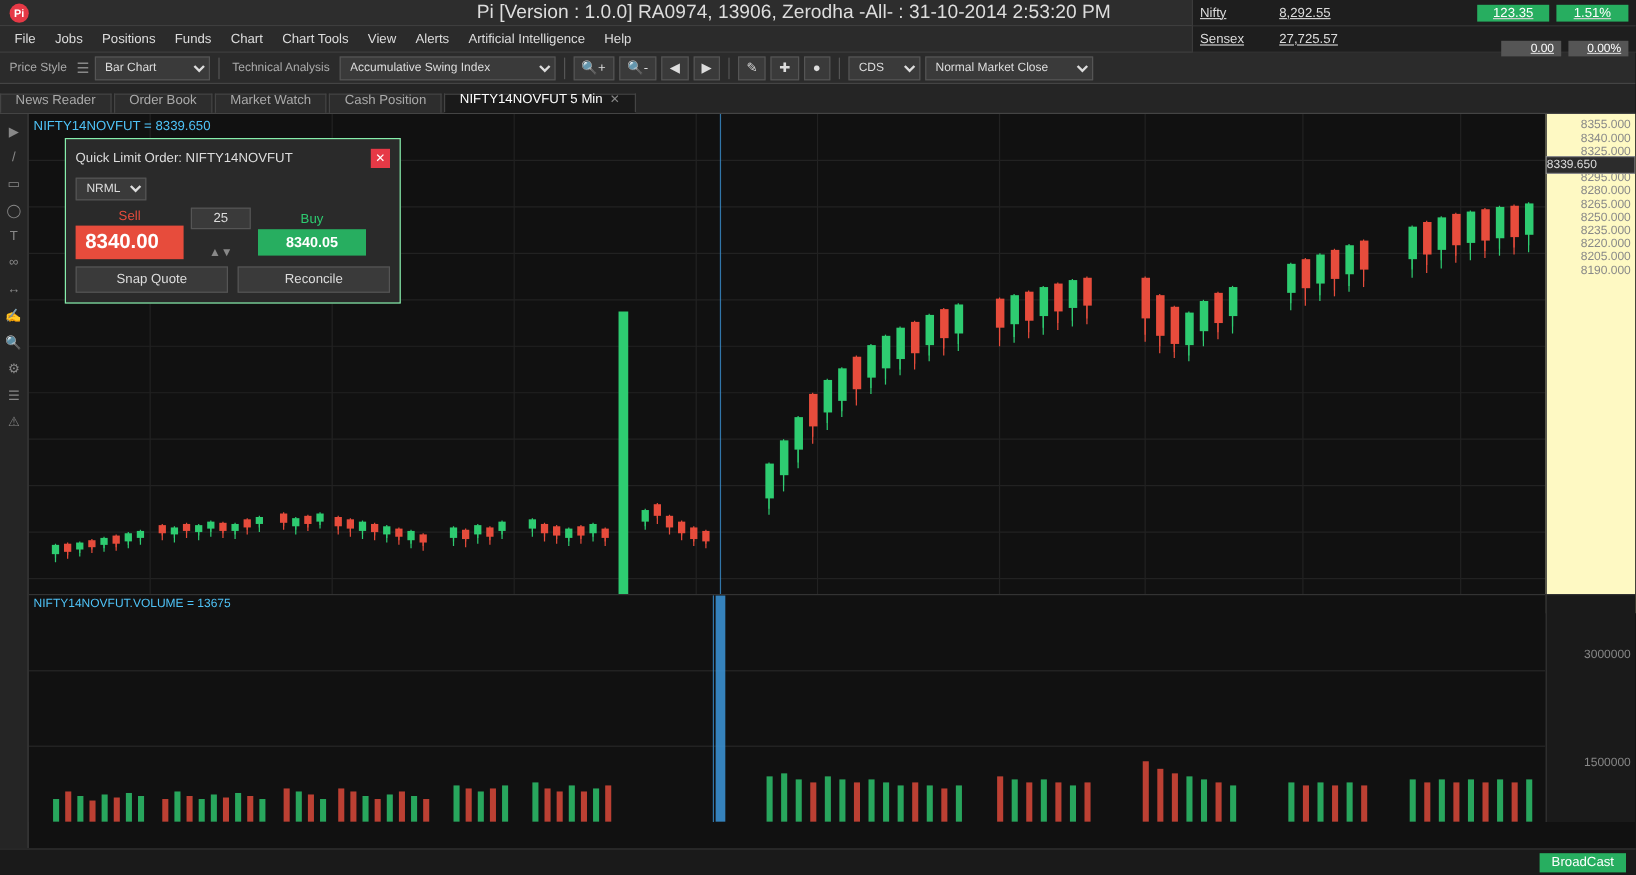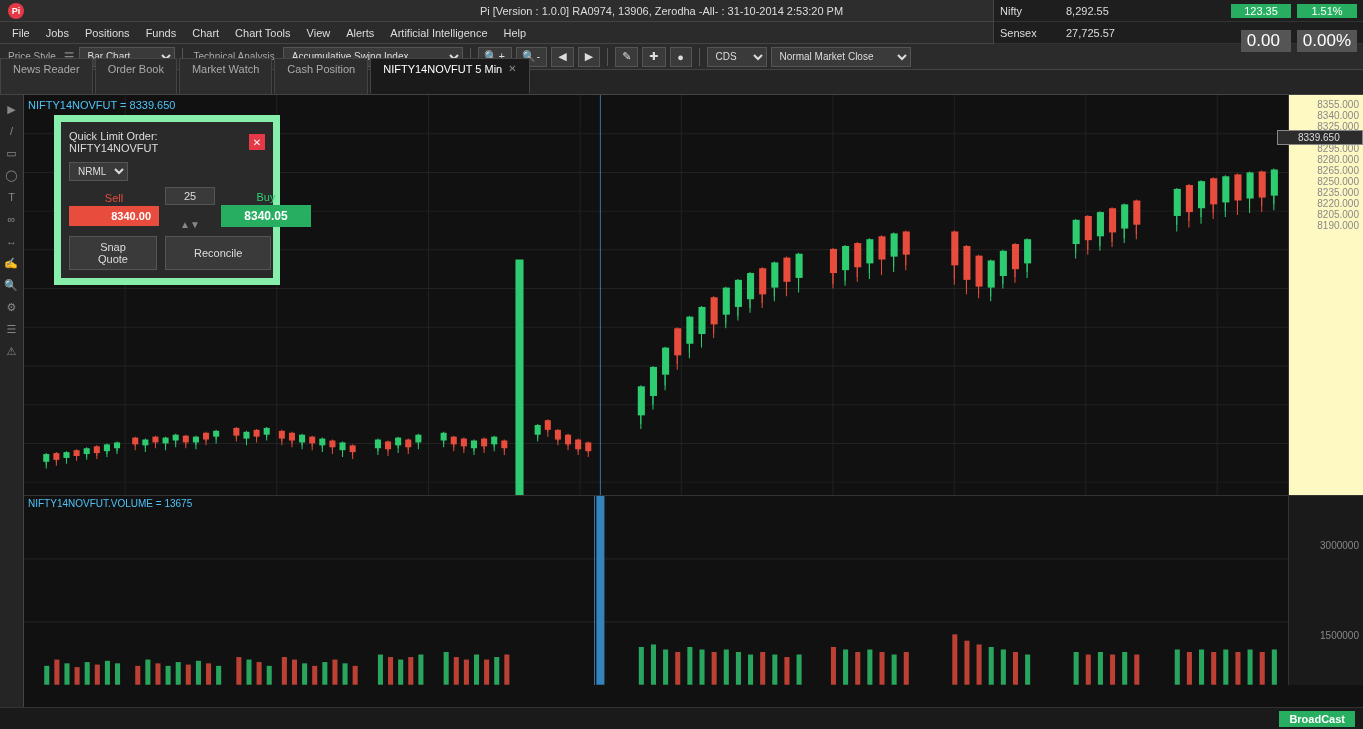--- a/index.html
+++ b/index.html
@@ -15,21 +15,21 @@
       padding: 0 8px;
       border-bottom: 1px solid #444;
     }
     #title-bar .logo {
       width: 16px; height: 16px;
       background: #e63946;
       border-radius: 50%;
       display: flex; align-items: center; justify-content: center;
       color: white; font-size: 9px; font-weight: bold;
     }
-    #title-bar .title { color: #ddd; font-size: 11px; flex: 1; text-align: center; }
+    #title-bar .title { color: #ddd; font-size: 16px; flex: 1; text-align: center; }
     #title-bar .window-controls { display: flex; gap: 4px; }
     #title-bar .win-btn {
       width: 16px; height: 14px; background: #555; border: none; cursor: pointer;
       color: #ccc; font-size: 10px; display: flex; align-items: center; justify-content: center;
     }
     #title-bar .win-btn.close { background: #c0392b; }
 
     
     #menu-bar {
       background: #2b2b2b;
@@ -74,54 +74,55 @@
     #index-strip {
       position: absolute;
       top: 0;
       right: 0;
       width: 370px;
       height: 44px;
       background: #1e1e1e;
       border-left: 1px solid #444;
       display: flex;
       flex-direction: column;
+      text-decoration: underline;
     }
     .index-row {
       display: flex;
       align-items: center;
       height: 22px;
       border-bottom: 1px solid #333;
       padding: 0 6px;
       gap: 6px;
     }
     .index-name { color: #ddd; font-size: 11px; width: 60px; }
     .index-value { color: #ddd; font-size: 11px; flex: 1; }
     .index-change-green { background: #27ae60; color: white; font-size: 11px; padding: 1px 6px; min-width: 60px; text-align: center; }
-    .index-change-neutral { background: #555; color: white; font-size: 17px; padding: 1px 6px; min-width: 50px; text-align: left; margin-top: 16px; }
+    .index-change-neutral { background: #555; color: white; font-size: 10px; padding: 1px 6px; min-width: 50px; text-align: right; margin-top: 16px; }
 
     
     #tabs-row {
       background: #252525;
       height: 25px;
       display: flex;
       align-items: flex-end;
       padding: 0 0 0 0;
       border-bottom: 1px solid #444;
     }
     .tab {
       padding: 4px 12px;
       cursor: pointer;
       color: #aaa;
       font-size: 11px;
       background: #2d2d2d;
       border: 1px solid #444;
       border-bottom: none;
       margin-right: 2px;
-      height: 36px;
-      display: flex; align-items: flex-start;
+      height: 16px;
+      display: flex; align-items: flex-end;
     }
     .tab.active {
       background: #1a1a1a;
       color: #fff;
       border-bottom: 1px solid #1a1a1a;
     }
     .tab .close-tab { margin-left: 6px; color: #888; font-size: 10px; cursor: pointer; }
 
     
     #main-layout {
@@ -168,23 +169,23 @@
       color: #4fc3f7;
       font-size: 11px;
     }
 
     
     #quick-order-box {
       position: absolute;
       top: 20px;
       left: 30px;
       background: #2a2a2a;
-      border: 7px solid #86efac;
+      border: 1px solid #86efac;
       z-index: 100;
-      width: 226px;
+      width: 280px;
       padding: 8px;
     }
     #quick-order-box .order-title {
       display: flex; justify-content: space-between; align-items: center;
       margin-bottom: 8px;
       color: #ddd; font-size: 11px;
     }
     #quick-order-box .close-btn {
       background: #e63946; color: white; border: none; width: 16px; height: 16px;
       cursor: pointer; font-size: 10px; display: flex; align-items: center; justify-content: center;
@@ -195,21 +196,21 @@
     #quick-order-box .nrml-select {
       background: #3a3a3a; border: 1px solid #555; color: #ddd; padding: 2px 4px; font-size: 10px;
     }
     #quick-order-box .order-inputs {
       display: flex; gap: 6px; align-items: center; margin-bottom: 6px;
     }
     #quick-order-box .sell-label { color: #e74c3c; font-size: 11px; }
     #quick-order-box .buy-label { color: #2ecc71; font-size: 11px; }
     .red-input {
       background: #e74c3c; border: none; color: white; padding: 4px 8px;
-      font-size: 11px; font-weight: bold; width: 90px; text-align: right;
+      font-size: 17px; font-weight: bold; width: 90px; text-align: left;
     }
     .green-input {
       background: #27ae60; border: none; color: white; padding: 4px 8px;
       font-size: 12px; font-weight: bold; width: 90px; text-align: center;
     }
     .qty-input {
       background: #3a3a3a; border: 1px solid #555; color: #ddd;
       padding: 2px 4px; font-size: 11px; width: 50px; text-align: center;
     }
     #quick-order-box .order-btns {
@@ -267,21 +268,20 @@
       padding: 0 8px;
       border-top: 1px solid #333;
     }
     .broadcast-btn {
       background: #27ae60;
       color: white;
       padding: 2px 10px;
       font-size: 11px;
       cursor: pointer;
       border: none;
-      font-weight: bold;
     }
 
     
     svg { display: block; }
 
     .volume-label {
       position: absolute;
       top: 2px;
       left: 4px;
       color: #4fc3f7;
@@ -842,21 +842,21 @@
       <div class="price-label">8295.000</div>
       <div class="price-label">8280.000</div>
       <div class="price-label">8265.000</div>
       <div class="price-label">8250.000</div>
       <div class="price-label">8235.000</div>
       <div class="price-label">8220.000</div>
       <div class="price-label">8205.000</div>
       <div class="price-label">8190.000</div>
     </div>
 
-    <div style="position:absolute;right:0;top:calc(68% * 0.083);width:86px;background:#2c2c2c;border:1px solid #888;color:#ddd;padding:1px 20px;font-size:10px;z-index:20;">8339.650</div>
+    <div style="position:absolute;right:0;top:calc(68% * 0.083);width:75px;background:#2c2c2c;border:1px solid #888;color:#ddd;padding:1px 0;font-size:10px;z-index:20;">8339.650</div>
 
     <div id="volume-chart" style="position:absolute;left:0;right:75px;bottom:22px;height:31%;border-top:1px solid #333;background:#111;overflow:hidden;">
       <div class="volume-label">NIFTY14NOVFUT.VOLUME = 13675</div>
 
       <div style="position:absolute;left:570px;top:0;width:1px;height:100%;background:#3a8fcf;opacity:0.8;"></div>
       <svg width="100%" height="100%" viewBox="0 0 1250 150" preserveAspectRatio="none">
 
         <line x1="0" y1="50" x2="1250" y2="50" stroke="#222" stroke-width="1"></line>
         <line x1="0" y1="100" x2="1250" y2="100" stroke="#222" stroke-width="1"></line>
 

